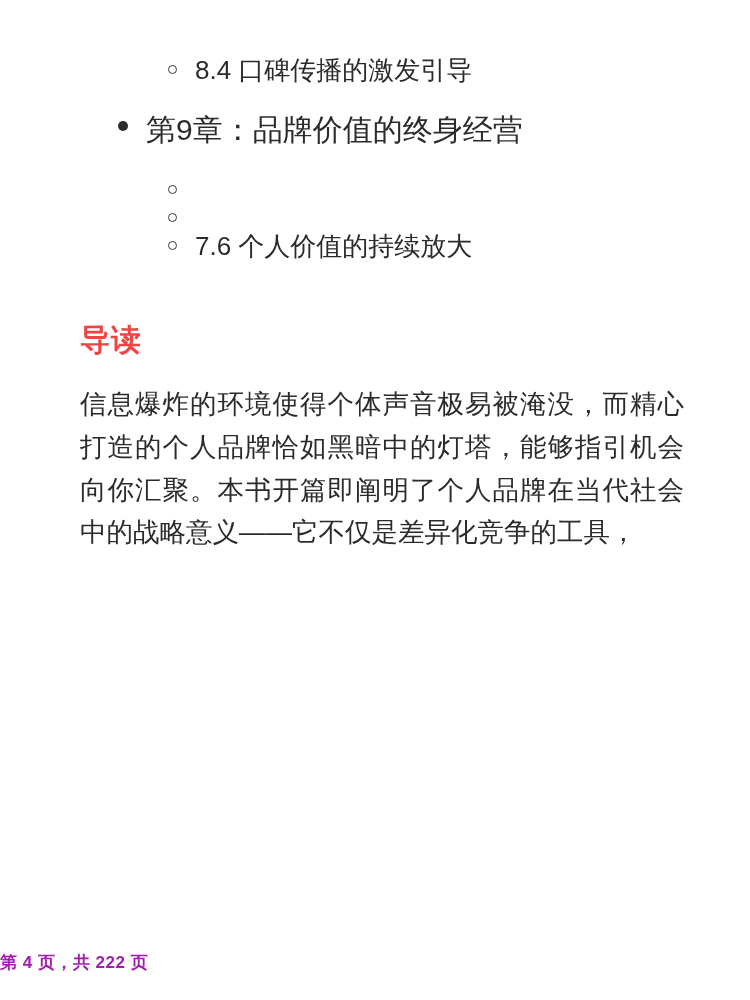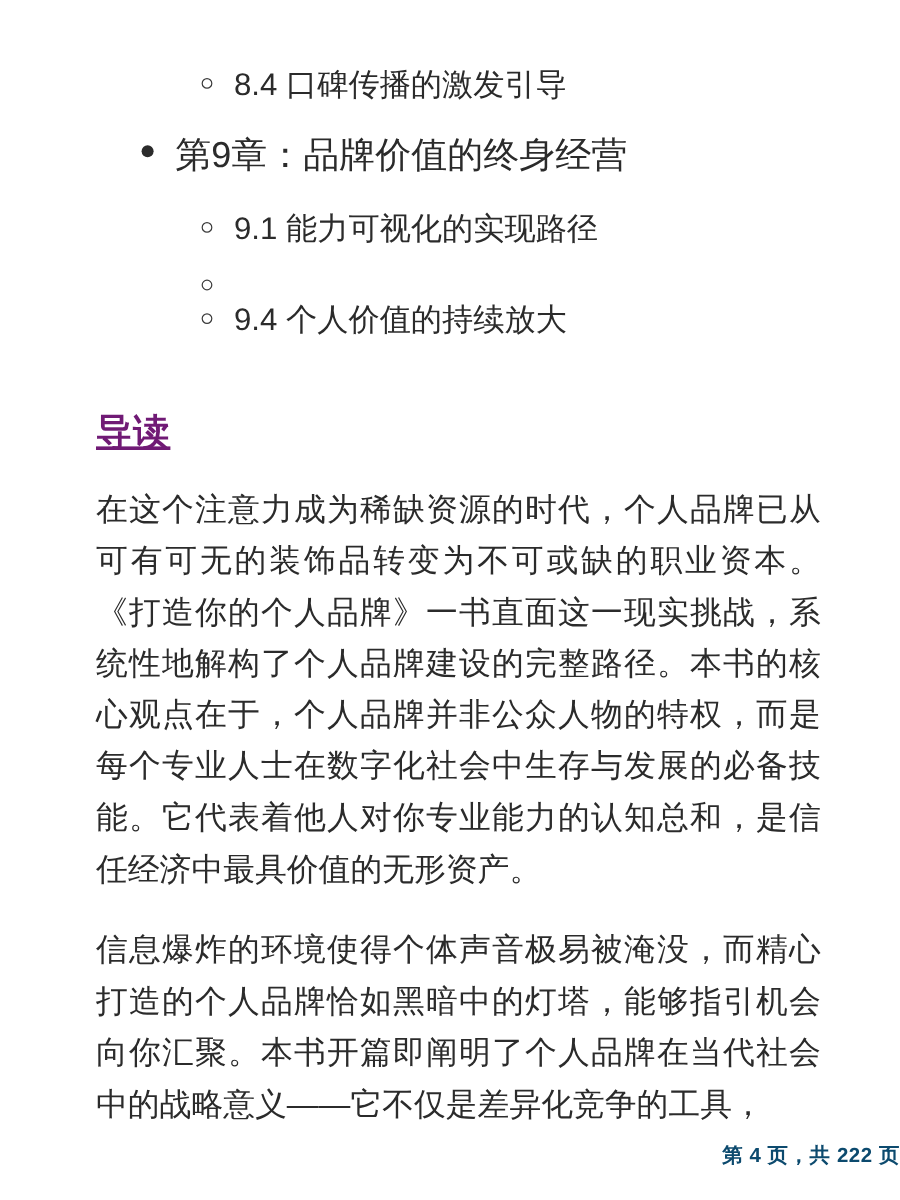--- a/index.html
+++ b/index.html
@@ -65,49 +65,48 @@
     flex: 0 0 auto;
     margin-right: 18px;
     margin-top: 19px;
   }
   .toc-label {
     flex: 1 1 auto;
   }
 
   
   .section-heading {
-    color: #701a75;
+    color: #ef4444;
     font-size: 30px;
     font-weight: bold;
     margin: 50px 0 22px 20px;
     letter-spacing: 1px;
-    text-decoration: underline;
   }
 
   
   .body-p {
     font-size: 26.5px;
     line-height: 1.62;
     color: #2b2b2b;
     margin: 0 0 24px 0;
     padding: 0 6px 0 20px;
     text-align: justify;
     text-justify: inter-ideograph;
   }
 
   
   .footer {
     position: absolute;
     left: 0;
     right: 0;
     bottom: 26px;
-    text-align: right;
+    text-align: left;
     font-size: 17px;
     font-weight: bold;
-    color: #0c4a6e;
+    color: #a21caf;
     letter-spacing: 0.5px;
   }
 </style>
 </head>
 <body>
 
 <div class="page">
 
   <ul class="toc">
 
@@ -116,35 +115,33 @@
       <span class="toc-label">8.4 口碑传播的激发引导</span>
     </li>
 
     <li class="toc-item-main">
       <span class="bullet-solid"></span>
       <span class="toc-label">第9章：品牌价值的终身经营</span>
     </li>
 
     <li class="toc-item-sub">
       <span class="bullet-hollow"></span>
-      <span class="toc-label">9.1 能力可视化的实现路径</span>
     </li>
 
 
     <li class="toc-item-sub">
       <span class="bullet-hollow"></span>
     </li>
 
     <li class="toc-item-sub">
       <span class="bullet-hollow"></span>
-      <span class="toc-label">9.4 个人价值的持续放大</span>
+      <span class="toc-label">7.6 个人价值的持续放大</span>
     </li>
 
   </ul>
 
   <h2 class="section-heading">导读</h2>
 
-  <p class="body-p">在这个注意力成为稀缺资源的时代，个人品牌已从可有可无的装饰品转变为不可或缺的职业资本。《打造你的个人品牌》一书直面这一现实挑战，系统性地解构了个人品牌建设的完整路径。本书的核心观点在于，个人品牌并非公众人物的特权，而是每个专业人士在数字化社会中生存与发展的必备技能。它代表着他人对你专业能力的认知总和，是信任经济中最具价值的无形资产。</p>
   <p class="body-p">信息爆炸的环境使得个体声音极易被淹没，而精心打造的个人品牌恰如黑暗中的灯塔，能够指引机会向你汇聚。本书开篇即阐明了个人品牌在当代社会中的战略意义——它不仅是差异化竞争的工具，</p>
 
   <div class="footer">第 4 页，共 222 页</div>
 
 </div>
 
 </body></html>

